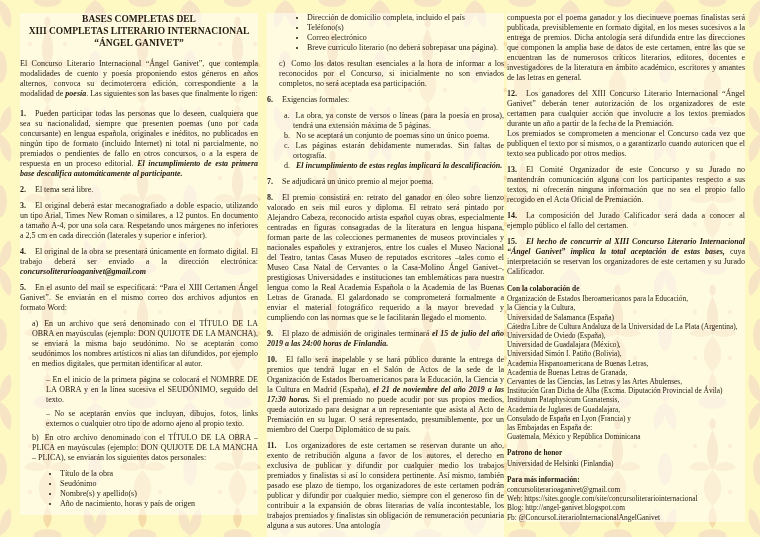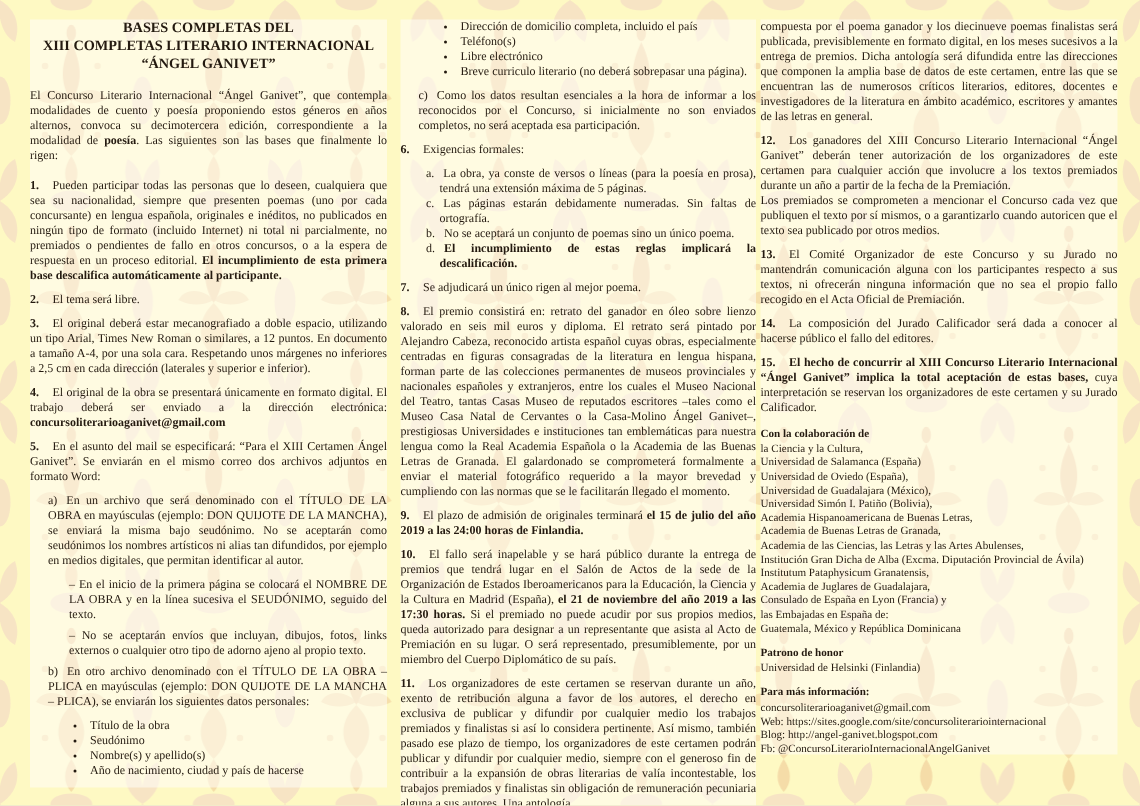--- a/index.html
+++ b/index.html
@@ -21,21 +21,21 @@
   }
   #col1{left:20px;width:238px;}
   #col2{left:267px;width:237px;}
   #col3{left:507px;width:238px;}
   .title{
     text-align:center;font-weight:bold;font-size:9.5px;line-height:12px;
     margin:0 0 10px 0;
   }
   p{margin:0 0 6px 0;}
   .num{font-weight:bold;margin-right:9px;}
-  b{font-weight:bold;}
+  b{font-weight:bold;font-style:italic;}
   .sub{margin-left:12px;}
   .mk{margin-right:6px;}
   .dash{margin-left:26px;margin-bottom:4px;}
   ul.bullets{list-style:disc;margin:0 0 6px 0;padding:0 0 0 40px;}
   ul.bullets li{margin:0;padding:0;}
   .abcd{margin:0 0 0 12px;padding-left:14px;text-indent:-9px;}
   .abcd-last{margin-bottom:6px;}
   .gap{height:4px;}
   .centerblock{text-align:left;font-size:7.4px;line-height:9.2px;}
   .centerblock .chead{font-weight:bold;margin:7px 0 1px 0;}
@@ -101,74 +101,76 @@
 
     <p class="dash">– En el inicio de la primera página se colocará el NOMBRE DE LA OBRA y en la línea sucesiva el SEUDÓNIMO, seguido del texto.</p>
     <p class="dash">– No se aceptarán envíos que incluyan, dibujos, fotos, links externos o cualquier otro tipo de adorno ajeno al propio texto.</p>
 
     <p class="sub"><span class="mk">b)</span><span>En otro archivo denominado con el TÍTULO DE LA OBRA – PLICA en mayúsculas (ejemplo: DON QUIJOTE DE LA MANCHA – PLICA), se enviarán los siguientes datos personales:</span></p>
 
     <ul class="bullets">
       <li>Título de la obra</li>
       <li>Seudónimo</li>
       <li>Nombre(s) y apellido(s)</li>
-      <li>Año de nacimiento, ciudad y país de hacerse</li>
+      <li>Año de nacimiento, horas y país de origen</li>
     </ul>
   </div>
 
   <div class="col" id="col2">
     <ul class="bullets">
       <li>Dirección de domicilio completa, incluido el país</li>
       <li>Teléfono(s)</li>
-      <li>Libre electrónico</li>
+      <li>Correo electrónico</li>
       <li>Breve curriculo literario (no deberá sobrepasar una página).</li>
     </ul>
 
     <p class="sub"><span class="mk">c)</span><span>Como los datos resultan esenciales a la hora de informar a los reconocidos por el Concurso, si inicialmente no son enviados completos, no será aceptada esa participación.</span></p>
 
     <p><span class="num">6.</span><span>Exigencias formales:</span></p>
 
     <div class="abcd"><span class="mk">a.</span><span>La obra, ya conste de versos o líneas (para la poesía en prosa), tendrá una extensión máxima de 5 páginas.</span></div>
+    <div class="abcd"><span class="mk">b.</span><span>No se aceptará un conjunto de poemas sino un único poema.</span></div>
     <div class="abcd"><span class="mk">c.</span><span>Las páginas estarán debidamente numeradas. Sin faltas de ortografía.</span></div>
-    <div class="abcd"><span class="mk">b.</span><span>No se aceptará un conjunto de poemas sino un único poema.</span></div>
     <div class="abcd abcd-last"><span class="mk">d.</span><b>El incumplimiento de estas reglas implicará la descalificación.</b></div>
 
-    <p><span class="num">7.</span><span>Se adjudicará un único rigen al mejor poema.</span></p>
+    <p><span class="num">7.</span><span>Se adjudicará un único premio al mejor poema.</span></p>
 
     <p><span class="num">8.</span><span>El premio consistirá en: retrato del ganador en óleo sobre lienzo valorado en seis mil euros y diploma. El retrato será pintado por Alejandro Cabeza, reconocido artista español cuyas obras, especialmente centradas en figuras consagradas de la literatura en lengua hispana, forman parte de las colecciones permanentes de museos provinciales y nacionales españoles y extranjeros, entre los cuales el Museo Nacional del Teatro, tantas Casas Museo de reputados escritores –tales como el Museo Casa Natal de Cervantes o la Casa-Molino Ángel Ganivet–, prestigiosas Universidades e instituciones tan emblemáticas para nuestra lengua como la Real Academia Española o la Academia de las Buenas Letras de Granada. El galardonado se comprometerá formalmente a enviar el material fotográfico requerido a la mayor brevedad y cumpliendo con las normas que se le facilitarán llegado el momento.</span></p>
 
     <p><span class="num">9.</span><span>El plazo de admisión de originales terminará </span><b>el 15 de julio del año 2019 a las 24:00 horas de Finlandia.</b></p>
 
     <p><span class="num">10.</span><span>El fallo será inapelable y se hará público durante la entrega de premios que tendrá lugar en el Salón de Actos de la sede de la Organización de Estados Iberoamericanos para la Educación, la Ciencia y la Cultura en Madrid (España), </span><b>el 21 de noviembre del año 2019 a las 17:30 horas.</b><span> Si el premiado no puede acudir por sus propios medios, queda autorizado para designar a un representante que asista al Acto de Premiación en su lugar. O será representado, presumiblemente, por un miembro del Cuerpo Diplomático de su país.</span></p>
 
     <p><span class="num">11.</span><span>Los organizadores de este certamen se reservan durante un año, exento de retribución alguna a favor de los autores, el derecho en exclusiva de publicar y difundir por cualquier medio los trabajos premiados y finalistas si así lo considera pertinente. Así mismo, también pasado ese plazo de tiempo, los organizadores de este certamen podrán publicar y difundir por cualquier medio, siempre con el generoso fin de contribuir a la expansión de obras literarias de valía incontestable, los trabajos premiados y finalistas sin obligación de remuneración pecuniaria alguna a sus autores. Una antología</span></p>
   </div>
 
   <div class="col" id="col3">
     <p>compuesta por el poema ganador y los diecinueve poemas finalistas será publicada, previsiblemente en formato digital, en los meses sucesivos a la entrega de premios. Dicha antología será difundida entre las direcciones que componen la amplia base de datos de este certamen, entre las que se encuentran las de numerosos críticos literarios, editores, docentes e investigadores de la literatura en ámbito académico, escritores y amantes de las letras en general.</p>
 
     <p style="margin-bottom:0;"><span class="num">12.</span><span>Los ganadores del XIII Concurso Literario Internacional “Ángel Ganivet” deberán tener autorización de los organizadores de este certamen para cualquier acción que involucre a los textos premiados durante un año a partir de la fecha de la Premiación.</span></p>
     <p>Los premiados se comprometen a mencionar el Concurso cada vez que publiquen el texto por sí mismos, o a garantizarlo cuando autoricen que el texto sea publicado por otros medios.</p>
 
     <p><span class="num">13.</span><span>El Comité Organizador de este Concurso y su Jurado no mantendrán comunicación alguna con los participantes respecto a sus textos, ni ofrecerán ninguna información que no sea el propio fallo recogido en el Acta Oficial de Premiación.</span></p>
 
-    <p><span class="num">14.</span><span>La composición del Jurado Calificador será dada a conocer al hacerse público el fallo del editores.</span></p>
+    <p><span class="num">14.</span><span>La composición del Jurado Calificador será dada a conocer al ejemplo público el fallo del certamen.</span></p>
 
     <p><span class="num">15.</span><b>El hecho de concurrir al XIII Concurso Literario Internacional “Ángel Ganivet” implica la total aceptación de estas bases,</b><span> cuya interpretación se reservan los organizadores de este certamen y su Jurado Calificador.</span></p>
 
     <div class="centerblock">
       <div class="chead">Con la colaboración de</div>
+      <div class="cline">Organización de Estados Iberoamericanos para la Educación,</div>
       <div class="cline">la Ciencia y la Cultura,</div>
       <div class="cline">Universidad de Salamanca (España)</div>
+      <div class="cline">Cátedra Libre de Cultura Andaluza de la Universidad de La Plata (Argentina),</div>
       <div class="cline">Universidad de Oviedo (España),</div>
       <div class="cline">Universidad de Guadalajara (México),</div>
       <div class="cline">Universidad Simón I. Patiño (Bolivia),</div>
       <div class="cline">Academia Hispanoamericana de Buenas Letras,</div>
       <div class="cline">Academia de Buenas Letras de Granada,</div>
-      <div class="cline">Academia de las Ciencias, las Letras y las Artes Abulenses,</div>
+      <div class="cline">Cervantes de las Ciencias, las Letras y las Artes Abulenses,</div>
       <div class="cline">Institución Gran Dicha de Alba (Excma. Diputación Provincial de Ávila)</div>
       <div class="cline">Institutum Pataphysicum Granatensis,</div>
       <div class="cline">Academia de Juglares de Guadalajara,</div>
       <div class="cline">Consulado de España en Lyon (Francia) y</div>
       <div class="cline">las Embajadas en España de:</div>
       <div class="cline">Guatemala, México y República Dominicana</div>
 
       <div class="chead">Patrono de honor</div>
       <div class="cline">Universidad de Helsinki (Finlandia)</div>
 

